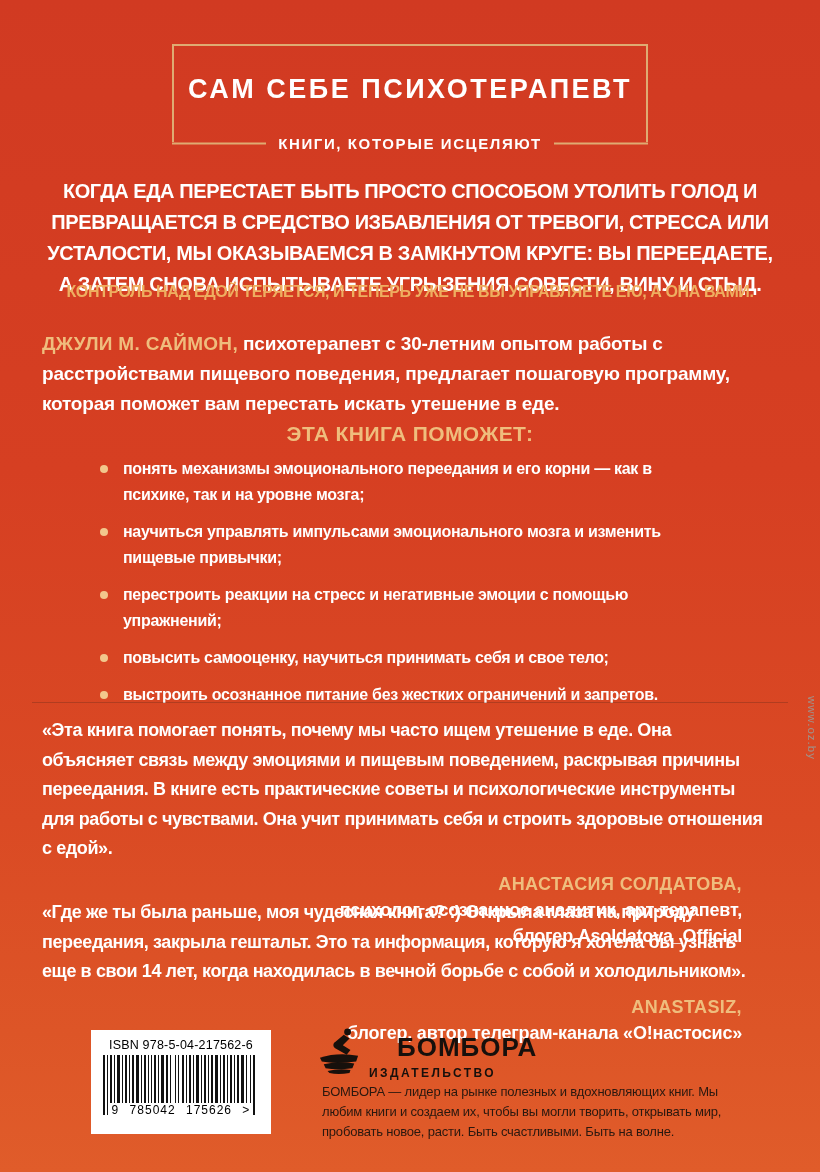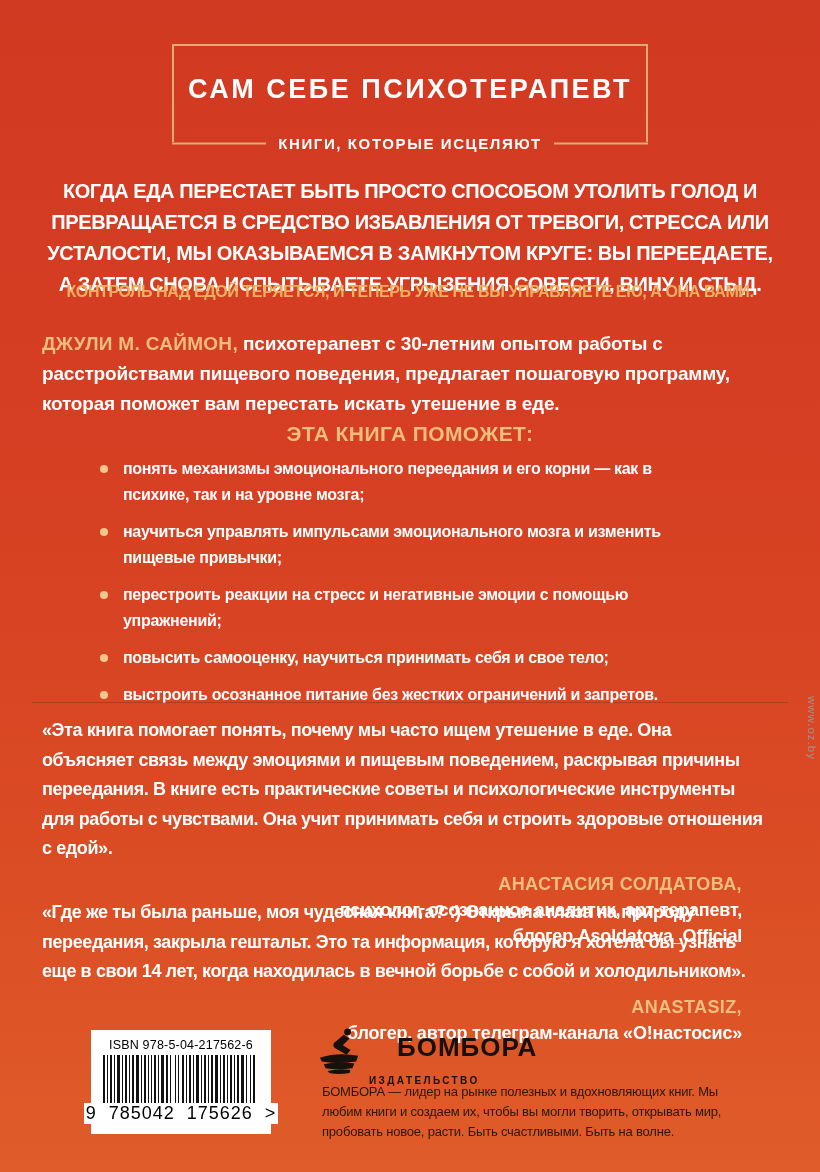--- a/index.html
+++ b/index.html
@@ -42,26 +42,26 @@
   .t1{top:716px;}
   .t2{top:898px;}
   .attribution{text-align:right;margin-top:7px;margin-right:22px;}
   .attr-name{color:#efbd7d;font-weight:bold;font-size:18px;letter-spacing:0.4px;line-height:26px;}
   .attr-credit{color:#fff;font-weight:bold;font-size:18px;line-height:26px;letter-spacing:-0.2px;}
   
   .barcode-box{position:absolute;left:91px;top:1030px;width:180px;height:104px;background:#fff;
     display:flex;flex-direction:column;align-items:center;}
   .isbn{font-size:12.5px;color:#000;margin-top:8px;letter-spacing:0.2px;white-space:nowrap;}
   .bars{margin-top:3px;}
-  .digits{font-size:18px;color:#000;letter-spacing:1px;word-spacing:6px;margin-top:-14px;
+  .digits{font-size:12px;color:#000;letter-spacing:1px;word-spacing:6px;margin-top:-14px;
     background:#fff;padding:0 2px;white-space:nowrap;}
   .publisher{position:absolute;left:318px;top:1026px;display:flex;align-items:flex-start;gap:9px;}
   .logo-icon{width:42px;height:50px;}
   .logo-name{color:#17100c;font-size:26px;font-weight:bold;letter-spacing:1px;margin-top:8px;line-height:26px;margin-left:28px;}
-  .logo-type{color:#17100c;font-size:10px;font-weight:bold;letter-spacing:2.4px;margin-top:15px;}
+  .logo-type{color:#17100c;font-size:12px;font-weight:bold;letter-spacing:2.4px;margin-top:6px;}
   .about{position:absolute;left:322px;top:1082px;width:438px;
     color:#2a180f;font-size:13px;line-height:20px;letter-spacing:-0.2px;}
   
   .watermark{position:absolute;right:2px;top:696px;writing-mode:vertical-rl;
     font-size:11.5px;color:#9a9a96;opacity:0.9;letter-spacing:1px;}
 </style>
 </head>
 <body>
 
 <div class="cover">

